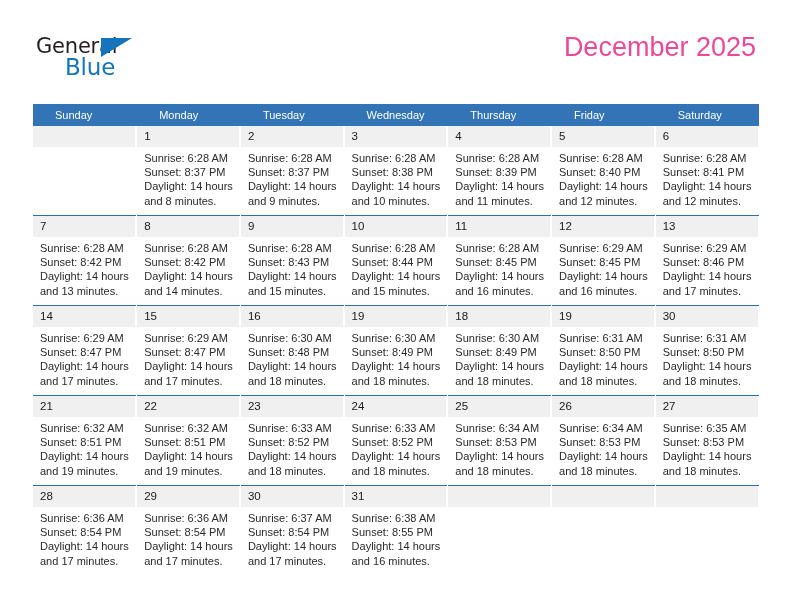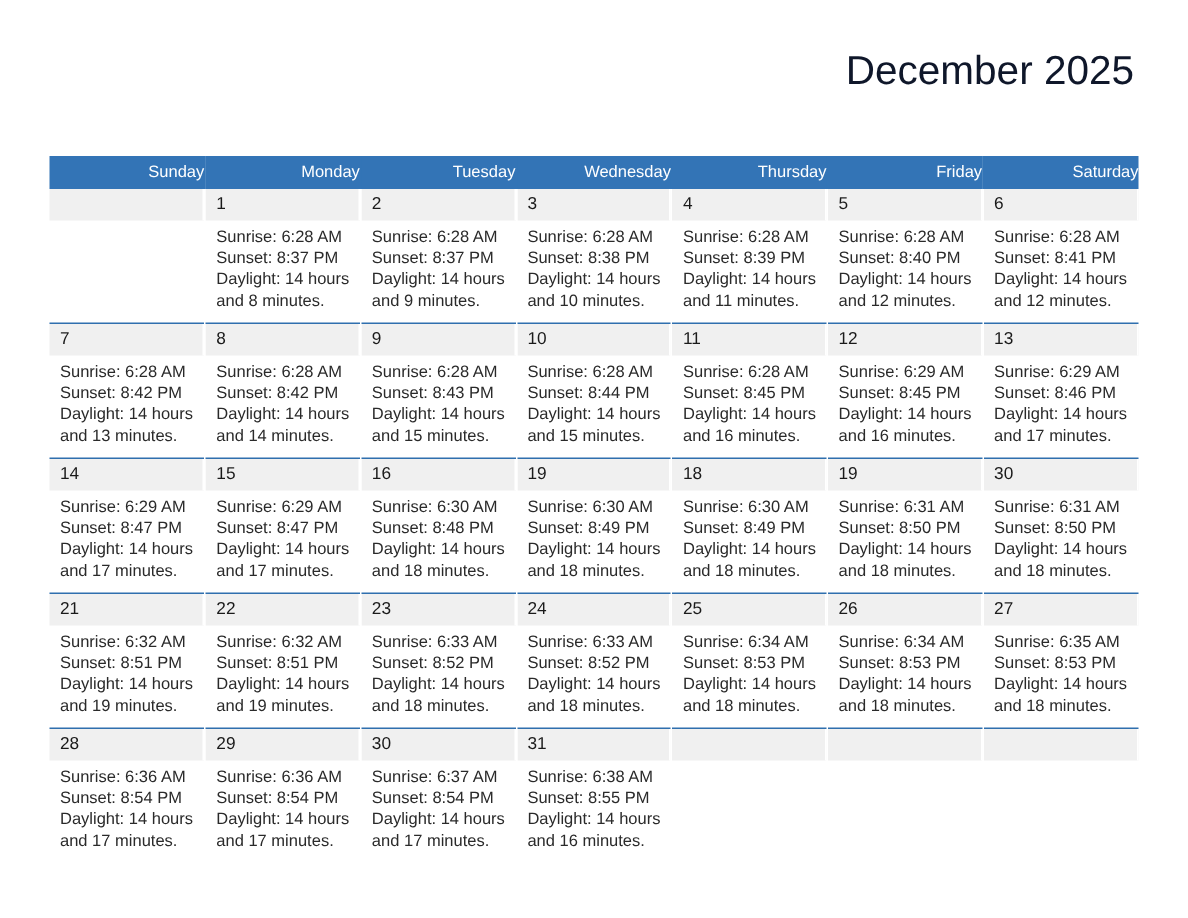--- a/index.html
+++ b/index.html
@@ -69,21 +69,21 @@
   }
 
   .title-block {
     position: absolute;
     right: 36px;
     top: 32px;
     text-align: right;
   }
   .cal-title {
     font-size: 27px;
-    color: #0f172a;
+    color: #ec4899;
     line-height: 1.15;
     white-space: nowrap;
   }
   .cal-subtitle {
     margin-top: 5px;
     font-size: 14.5px;
     color: #1a1a1a;
     line-height: 1.2;
     white-space: nowrap;
   }
@@ -96,22 +96,22 @@
     width: 726px;
     border-collapse: collapse;
     table-layout: fixed;
   }
 
   .calendar th {
     background: #3374b6;
     color: #ffffff;
     font-size: 11px;
     font-weight: normal;
-    text-align: right;
-    padding: 5px 0 5px 7px;
+    text-align: left;
+    padding: 5px 0 5px 22px;
     height: 11px;
     border-right: 1px solid #3374b6;
   }
   .calendar th:last-child { border-right: none; }
 
   .calendar td {
     vertical-align: top;
     padding: 0;
     border-right: 1px solid #ffffff;
     border-top: 1px solid #2f6fae;
@@ -140,20 +140,25 @@
     white-space: nowrap;
   }
 </style>
 </head>
 <body>
 
 <div class="page">
 
   <div class="header">
 
+    <div class="logo">
+      <span class="logo-general">General</span>
+      <span class="logo-triangle"></span>
+      <span class="logo-blue">Blue</span>
+    </div>
 
     <div class="title-block">
       <div class="cal-title">December 2025</div>
     </div>
 
   </div>
 
   <table class="calendar">
     <thead>
       <tr>

